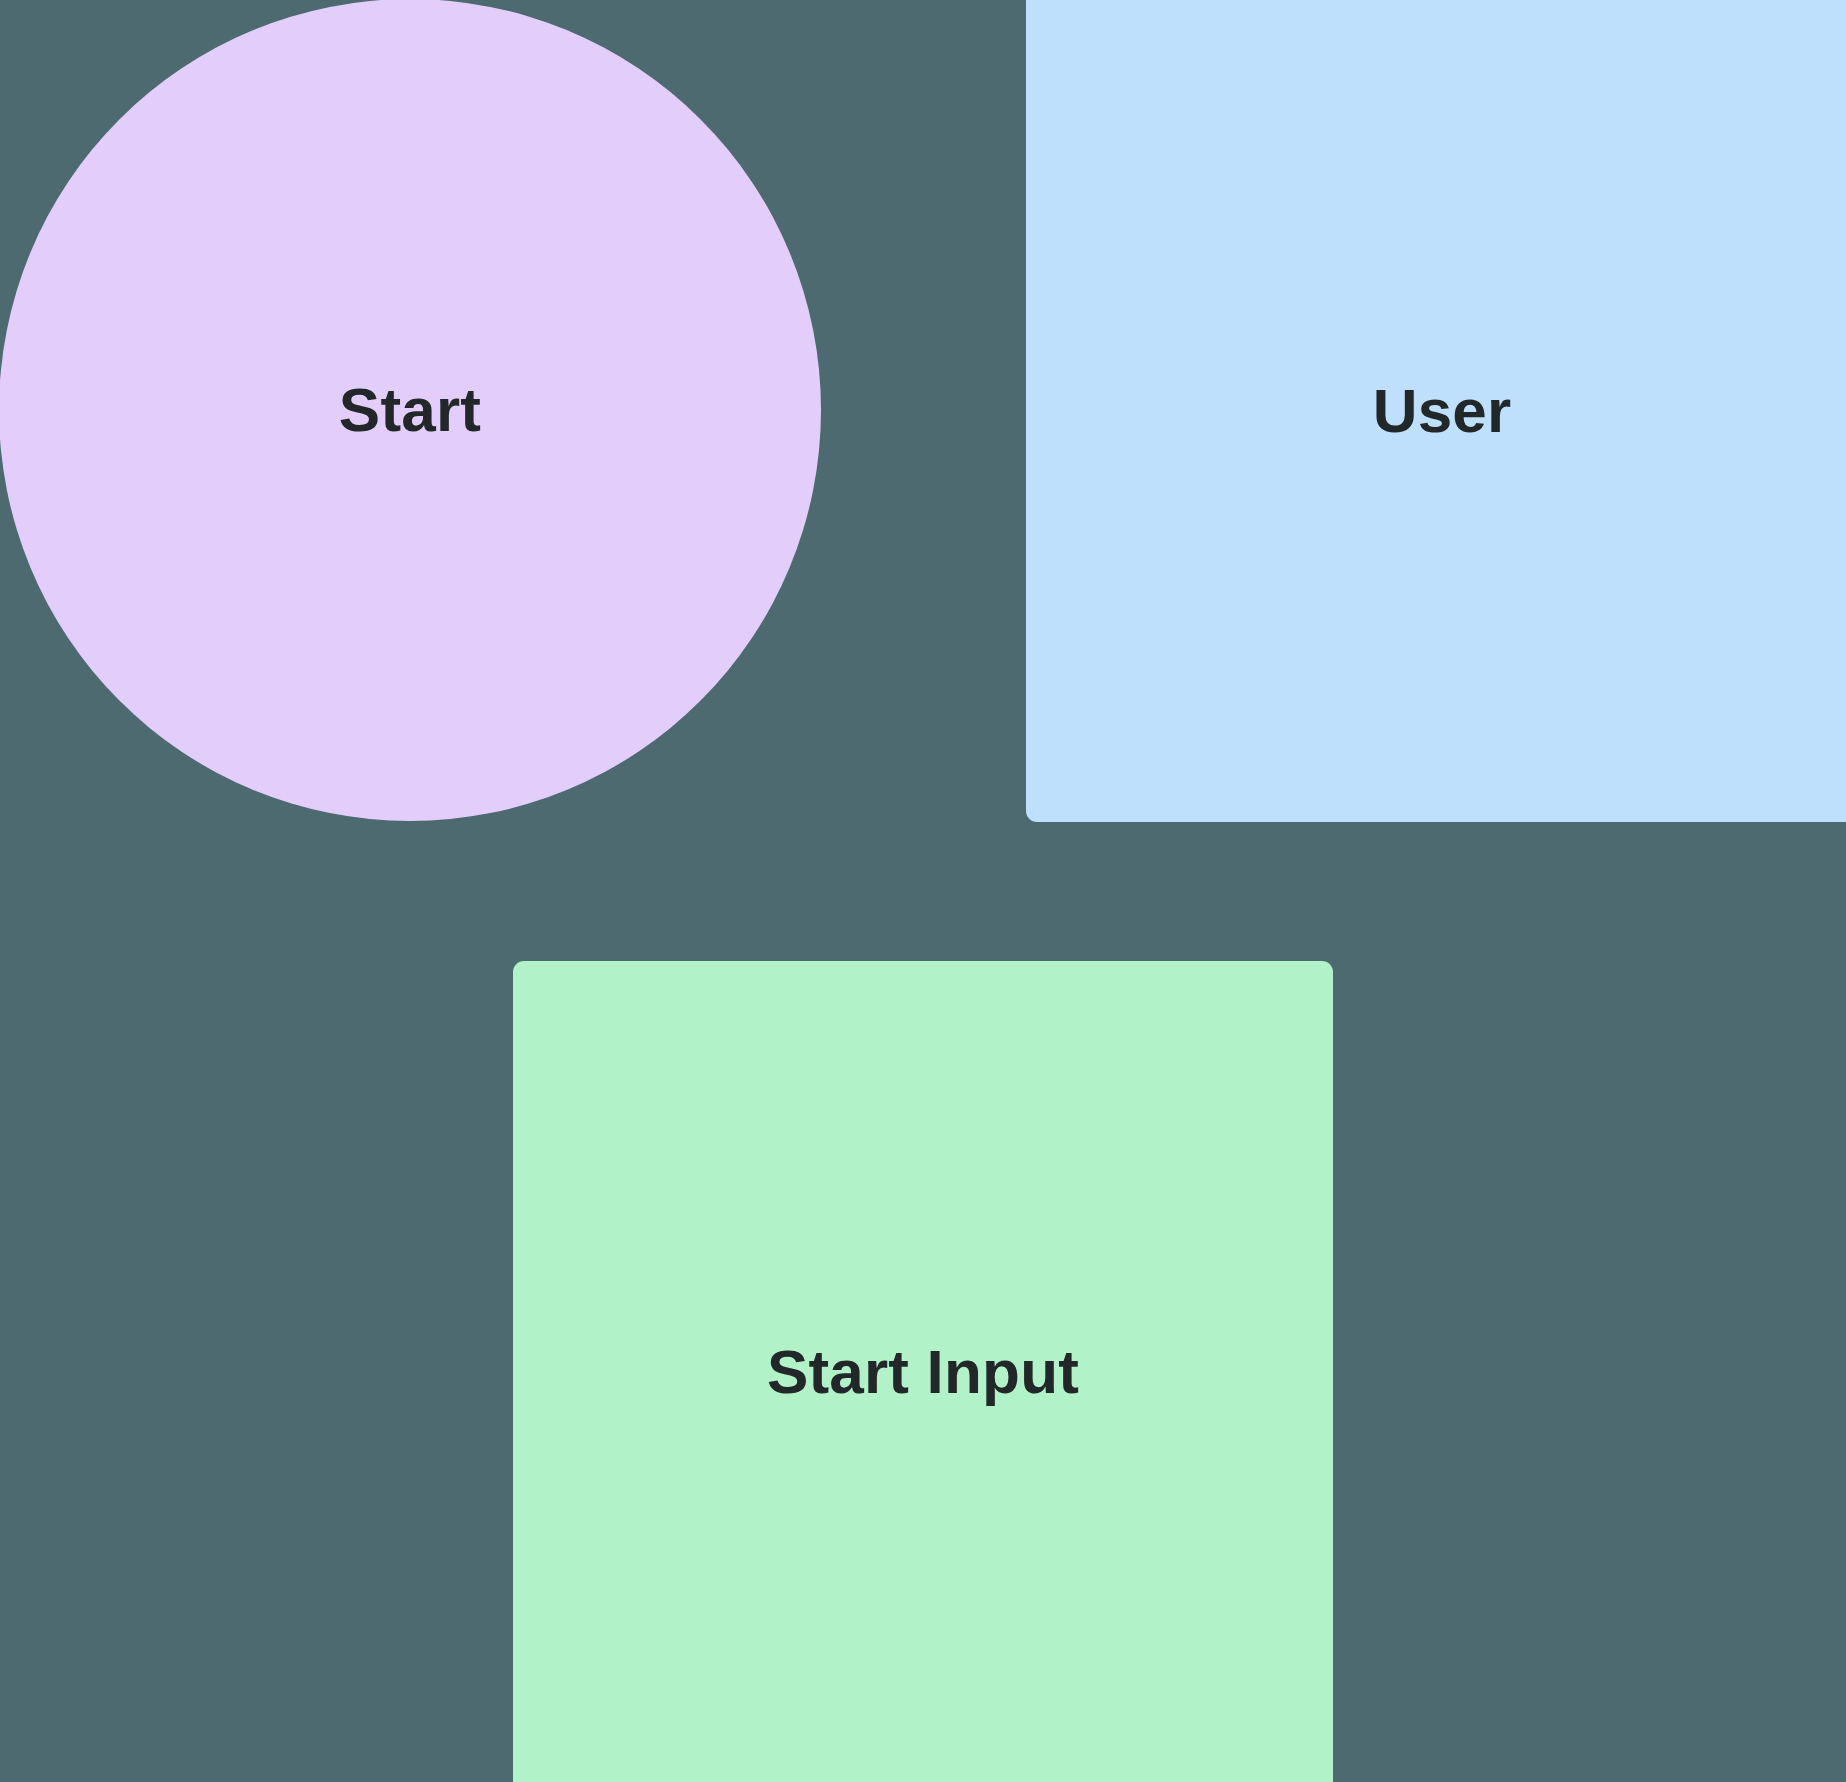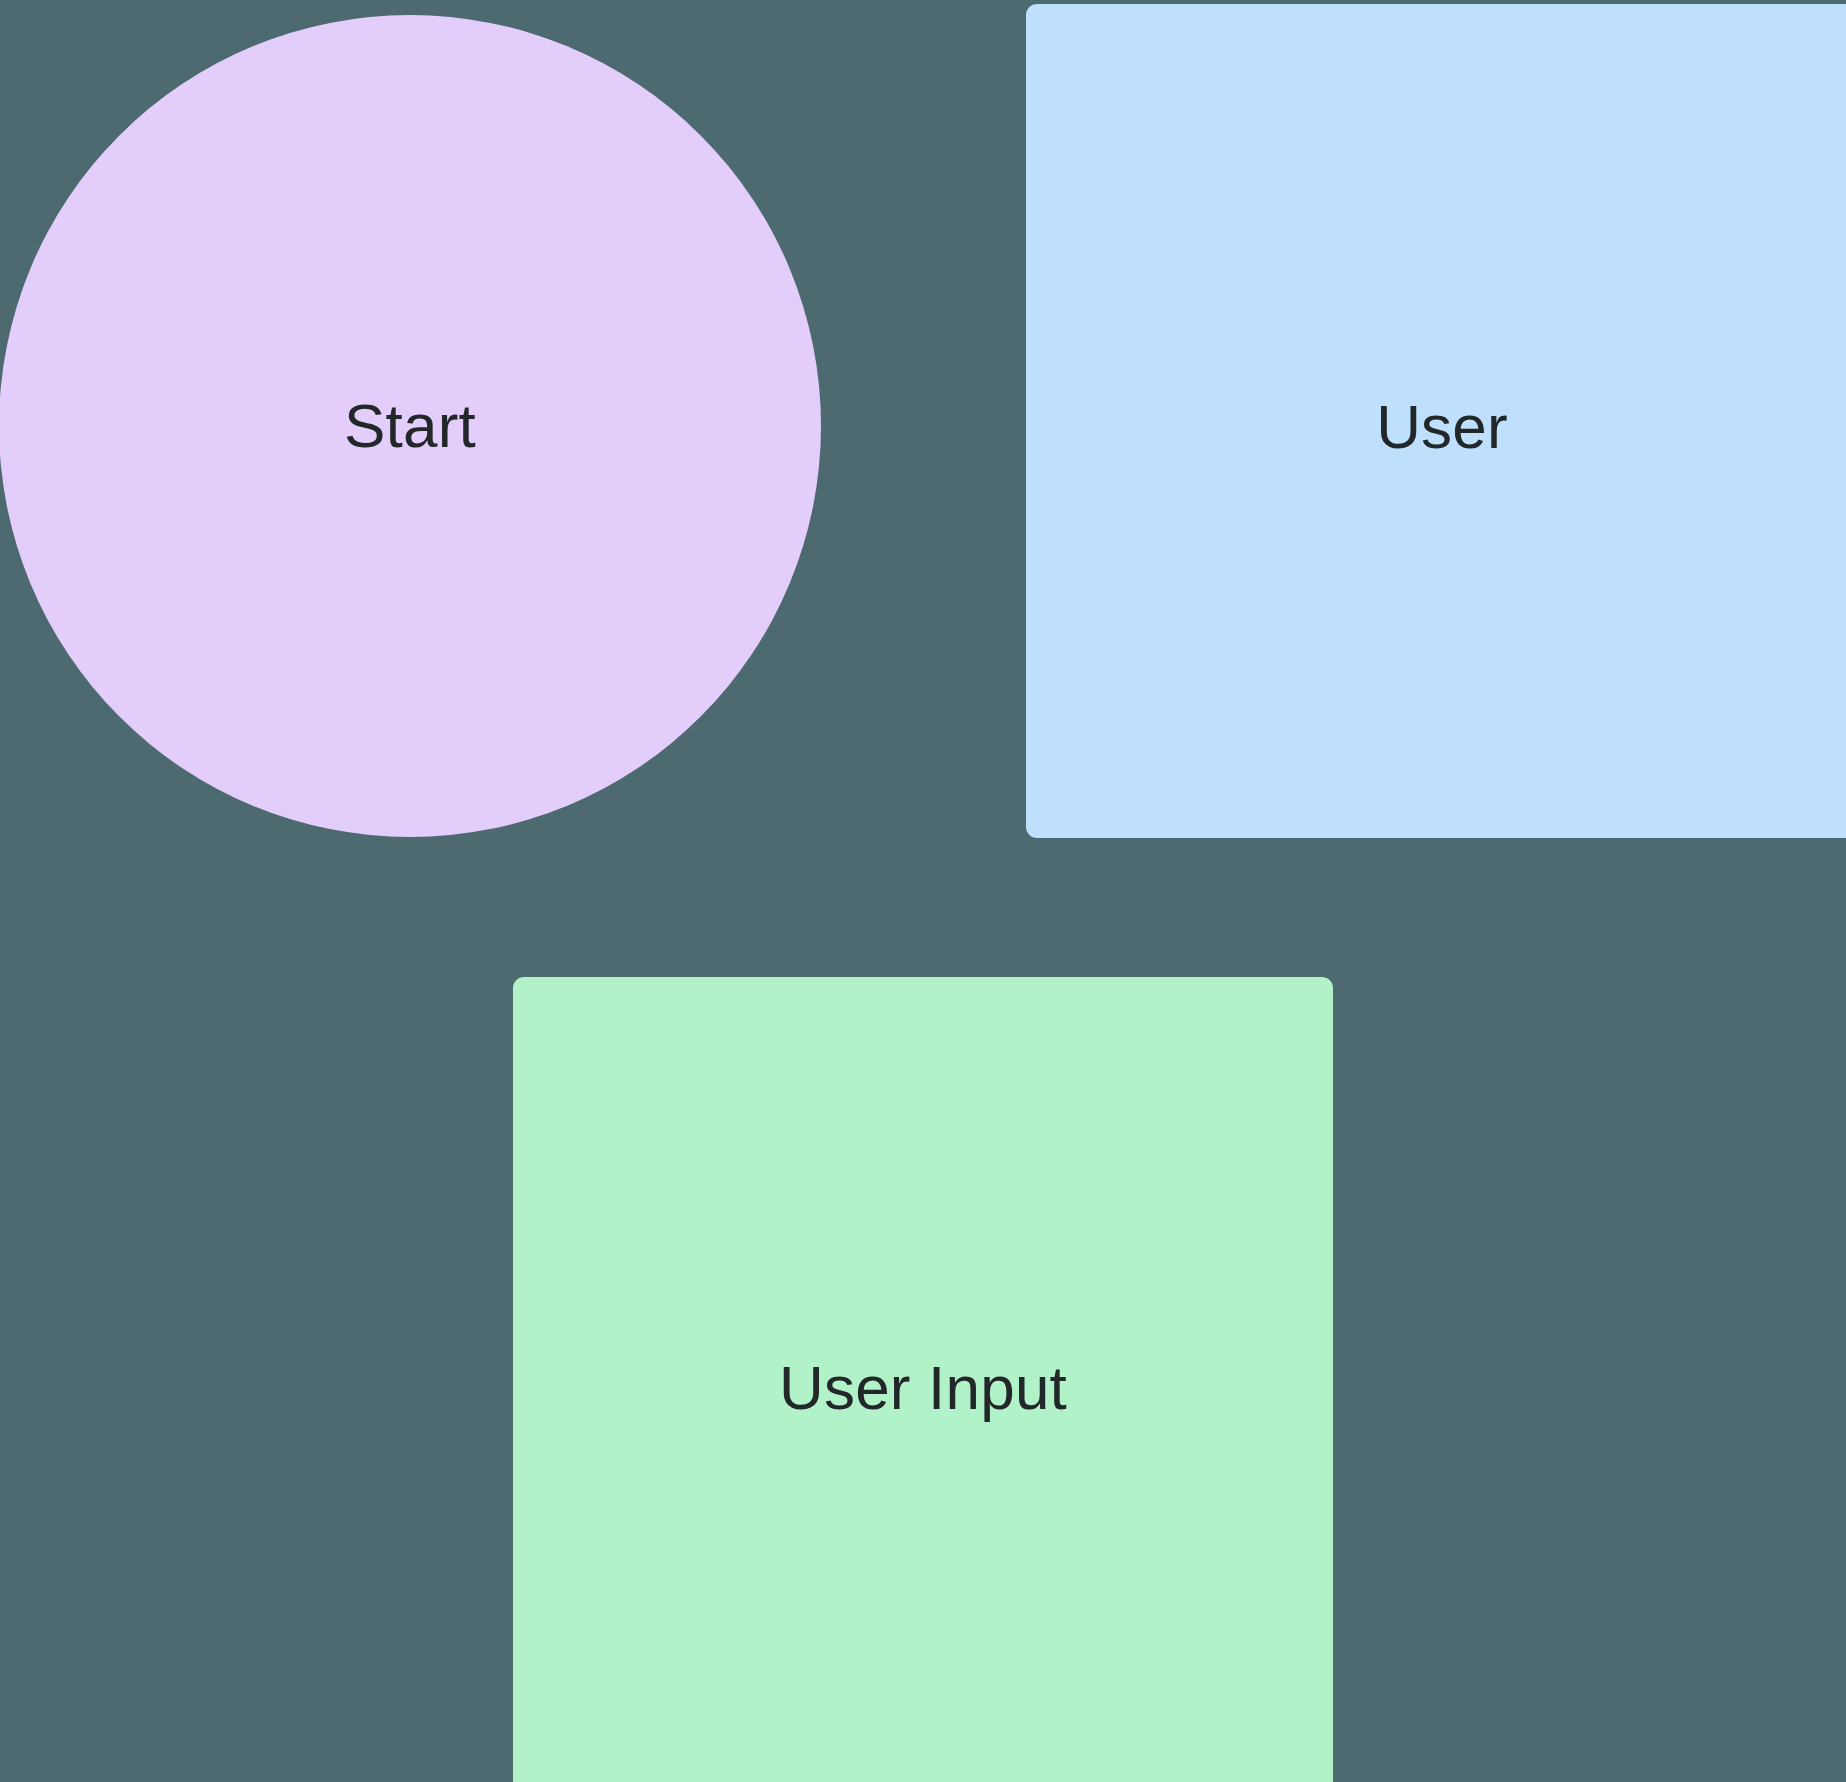--- a/index.html
+++ b/index.html
@@ -21,24 +21,23 @@
     overflow: hidden;
   }
   .node {
     position: absolute;
     display: flex;
     align-items: center;
     justify-content: center;
     box-sizing: border-box;
     color: #222829;
     font-size: 62px;
-    font-weight: 400;
+    font-weight: 700;
     letter-spacing: 0.2px;
     line-height: 1.15;
-    margin-top: 16px;
     -webkit-font-smoothing: antialiased;
   }
   .node-label {
     display: block;
     text-align: center;
     white-space: nowrap;
   }
 
   
   #node-start {
@@ -79,16 +78,16 @@
 
   <div class="node" id="node-start">
     <span class="node-label">Start</span>
   </div>
 
   <div class="node" id="node-page">
     <span class="node-label">User</span>
   </div>
 
   <div class="node" id="node-user-input">
-    <span class="node-label">User Input</span>
+    <span class="node-label">Start Input</span>
   </div>
 
 </div>
 
 </body></html>

